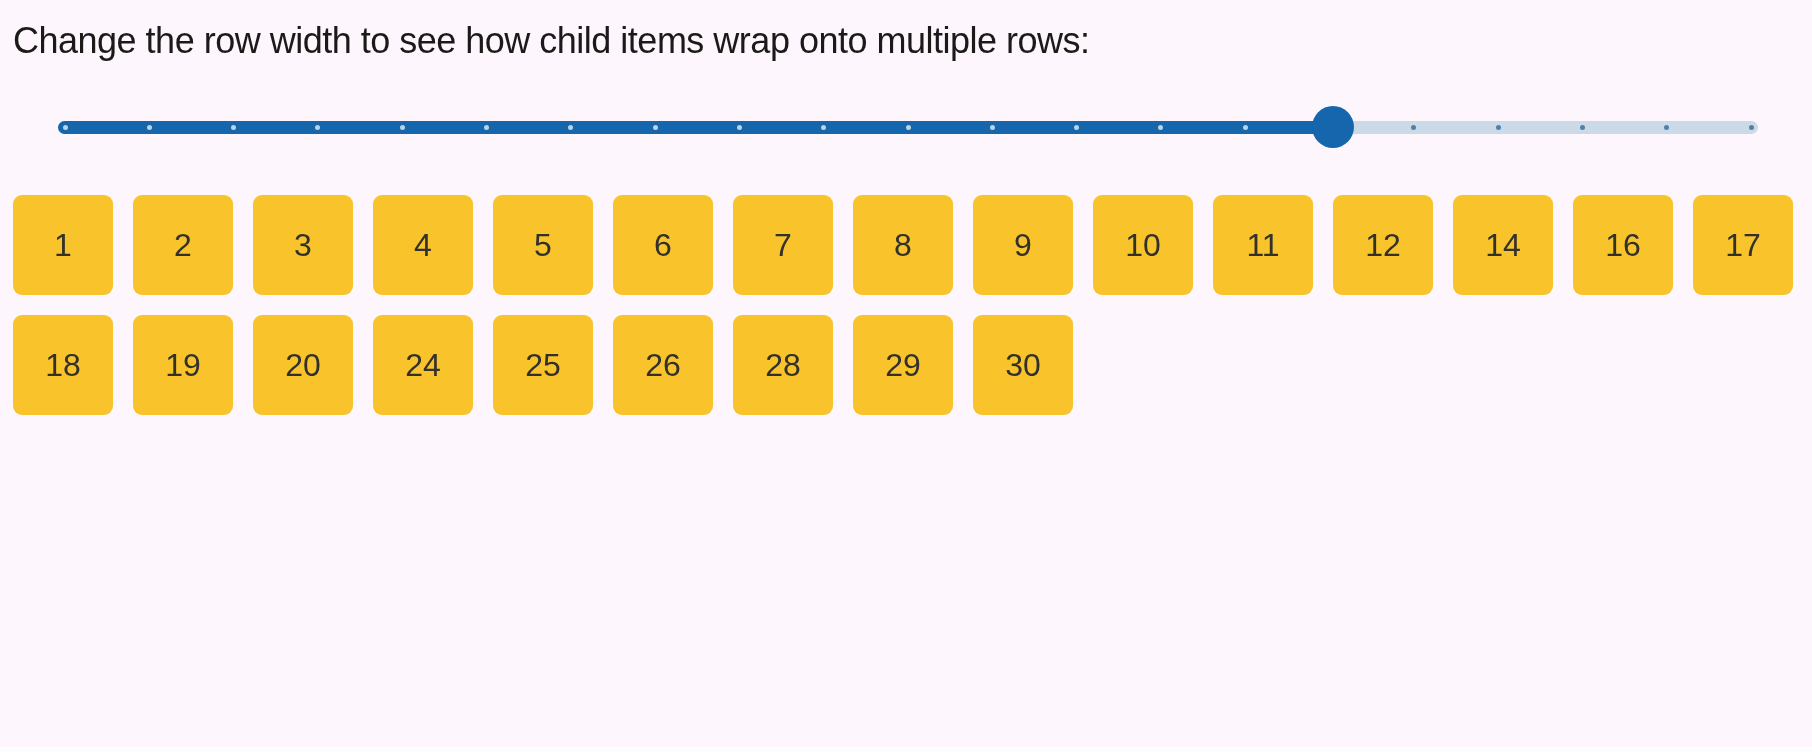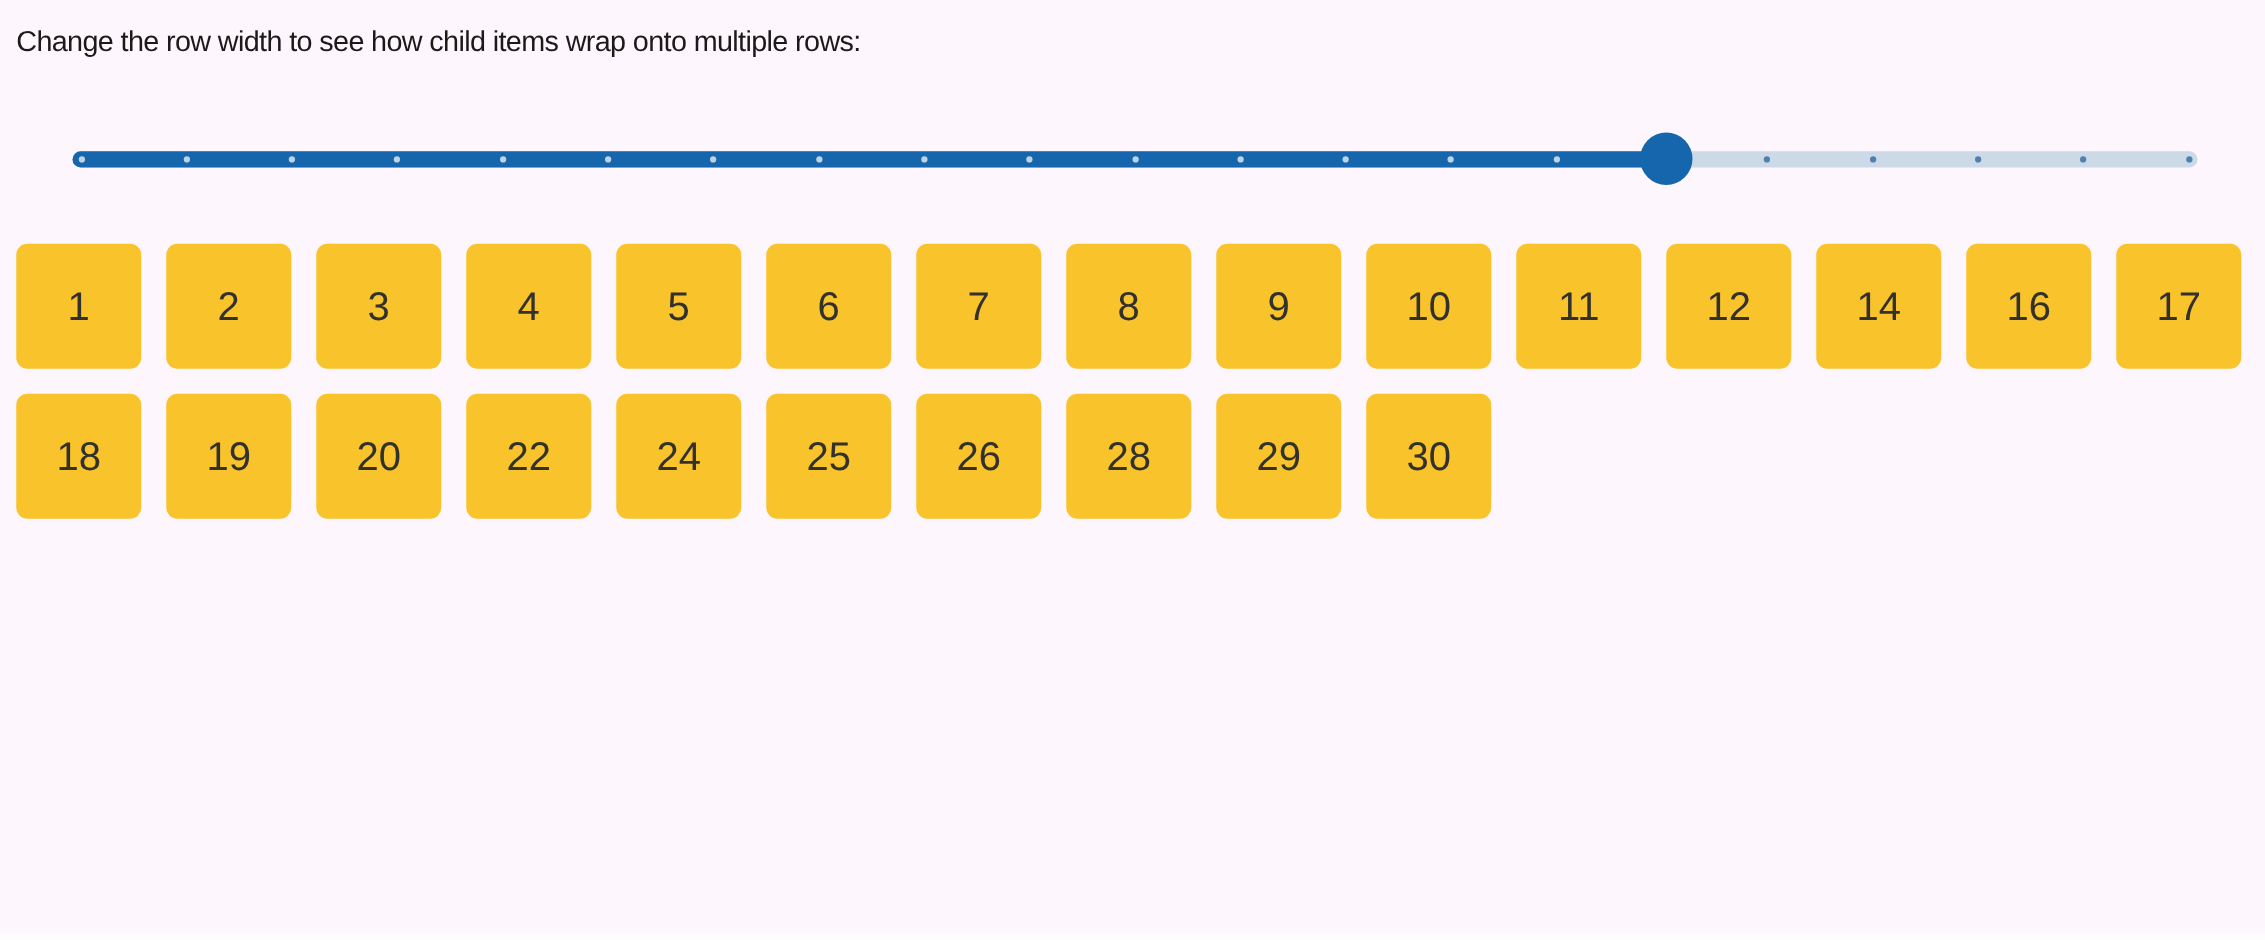--- a/index.html
+++ b/index.html
@@ -11,21 +11,21 @@
     height: 752px;
     position: relative;
     overflow: hidden;
     font-family: "Liberation Sans", sans-serif;
     background: var(--bg, #fdf6fd);
   }
   .heading {
     position: absolute;
     left: 13px;
     top: 20px;
-    font-size: 23px;
+    font-size: 36px;
     font-weight: 400;
     letter-spacing: -0.5px;
     color: var(--heading-color, #1b1a19);
     white-space: nowrap;
   }
   .slider {
     position: absolute;
     left: 58px;
     top: 121px;
     width: 1700px;
@@ -140,21 +140,20 @@
     <div class="item">9</div>
     <div class="item">10</div>
     <div class="item">11</div>
     <div class="item">12</div>
     <div class="item">14</div>
     <div class="item">16</div>
     <div class="item">17</div>
     <div class="item">18</div>
     <div class="item">19</div>
     <div class="item">20</div>
-    <div class="item">22</div>
     <div class="item">24</div>
     <div class="item">25</div>
     <div class="item">26</div>
     <div class="item">28</div>
     <div class="item">29</div>
     <div class="item">30</div>
   </div>
 
 <div class="bottom-edge"></div>
 

